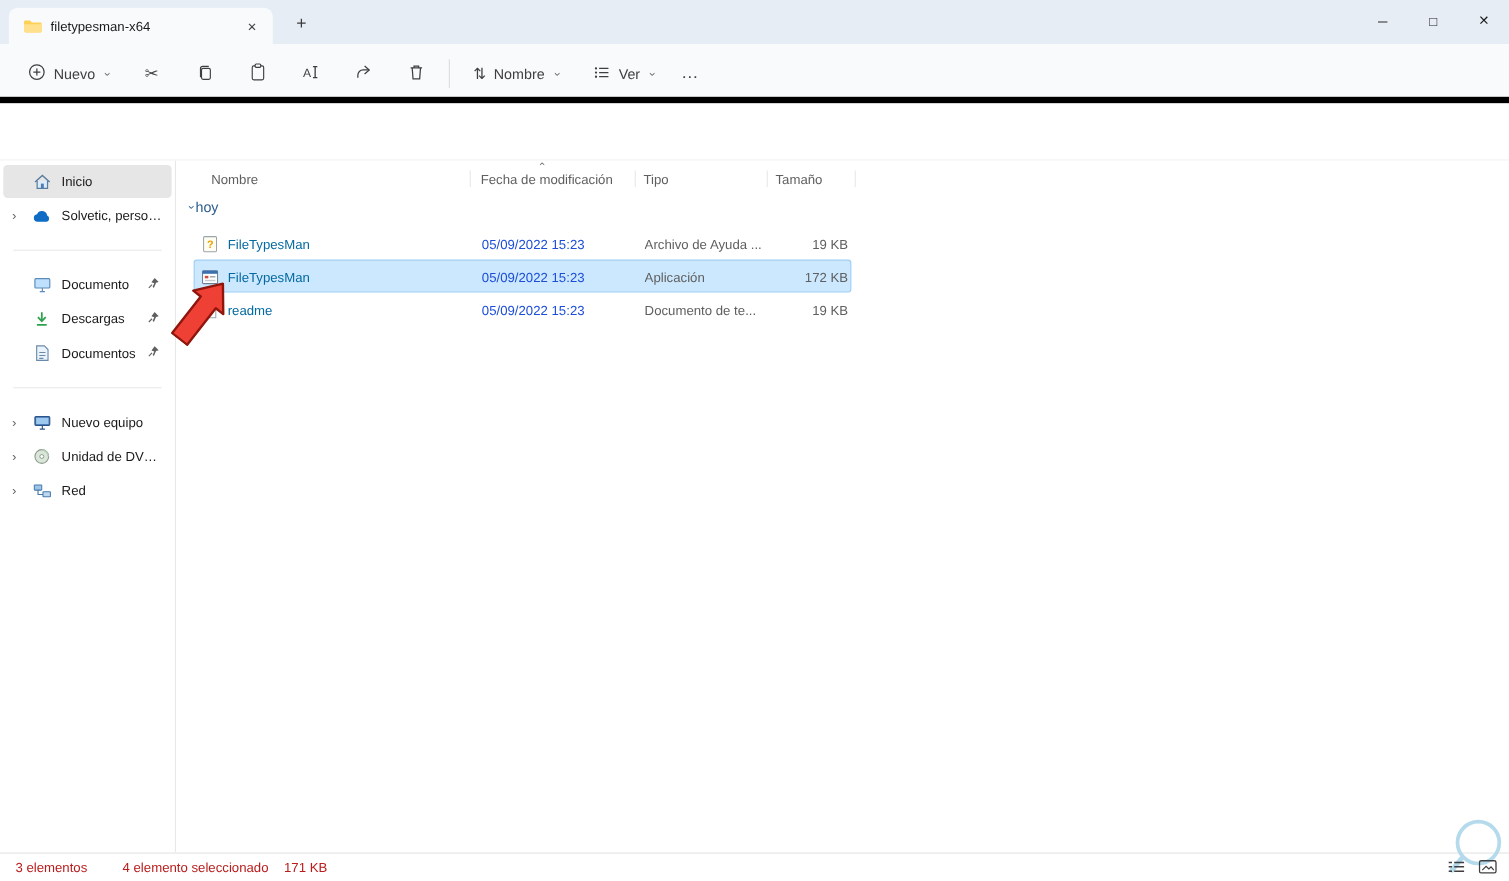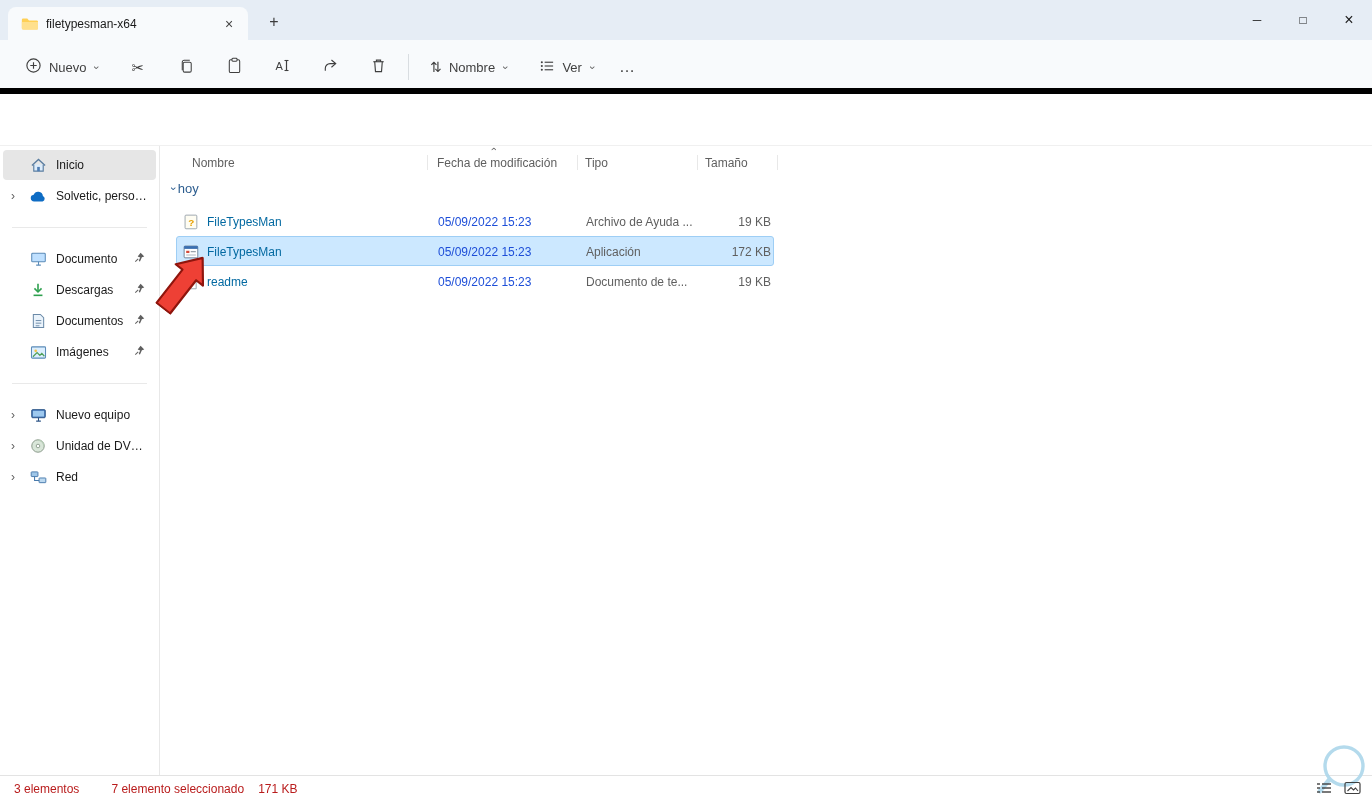--- a/index.html
+++ b/index.html
@@ -295,37 +295,20 @@
       </span>
       <span class="s-label">Documentos</span>
       <span class="pin">
         <svg width="11" height="11" viewBox="0 0 12 12">
             <path d="M7.2 0.8 11.2 4.8 8.6 5.6 6.4 10.6 5.2 9.4 6.8 6 4 5 Z" fill="#5f5f5f"></path>
             <line x1="4.6" y1="7.4" x2="1.4" y2="10.6" stroke="#5f5f5f" stroke-width="1.1"></line>
           </svg>
       </span>
     </div>
 
-    <div class="side-item">
-      <span class="expander"></span>
-      <span class="s-icon">
-        <svg width="17" height="15" viewBox="0 0 18 16">
-            <rect x="1.5" y="2" width="15" height="12" rx="1" fill="#dbeeff" stroke="#5b8bb8" stroke-width="1.1"></rect>
-            <circle cx="6" cy="6.2" r="1.4" fill="#f5c242"></circle>
-            <path d="M3 12.5 7.5 8l3 3 2-2 2.8 3" fill="none" stroke="#4e9e57" stroke-width="1.3"></path>
-          </svg>
-      </span>
-      <span class="s-label">Imágenes</span>
-      <span class="pin">
-        <svg width="11" height="11" viewBox="0 0 12 12">
-            <path d="M7.2 0.8 11.2 4.8 8.6 5.6 6.4 10.6 5.2 9.4 6.8 6 4 5 Z" fill="#5f5f5f"></path>
-            <line x1="4.6" y1="7.4" x2="1.4" y2="10.6" stroke="#5f5f5f" stroke-width="1.1"></line>
-          </svg>
-      </span>
-    </div>
 
     <div class="side-sep"></div>
 
     <div class="side-item">
       <span class="expander glyph">›</span>
       <span class="s-icon">
         <svg width="17" height="16" viewBox="0 0 18 17">
             <rect x="1.8" y="2.8" width="14.4" height="8.6" rx="1" fill="#3b6fb3" stroke="#2c5486" stroke-width="1"></rect>
             <rect x="3" y="4" width="12" height="6.2" fill="#9ec9ef"></rect>
             <path d="M6.5 15h5M9 11.4V15" stroke="#2c5486" stroke-width="1.1" fill="none"></path>
@@ -417,21 +400,21 @@
         <span class="fcell c-date">05/09/2022 15:23</span>
         <span class="fcell c-type">Documento de te...</span>
         <span class="fcell c-size">19 KB</span>
       </div>
 
     </div>
   </div>
 
   <div class="statusbar">
     <span class="st-count">3 elementos</span>
-    <span class="st-sel">7 elemento seleccionado</span>
+    <span class="st-sel">4 elemento seleccionado</span>
     <span class="st-size">171 KB</span>
   </div>
 
   <div class="st-icons">
     <span class="st-ic">
       <svg width="16" height="14" viewBox="0 0 16 14">
           <line x1="1" y1="3" x2="4" y2="3" stroke="#3f3f3f" stroke-width="1.4"></line>
           <line x1="6" y1="3" x2="15" y2="3" stroke="#3f3f3f" stroke-width="1.4"></line>
           <line x1="1" y1="7" x2="4" y2="7" stroke="#3f3f3f" stroke-width="1.4"></line>
           <line x1="6" y1="7" x2="15" y2="7" stroke="#3f3f3f" stroke-width="1.4"></line>

